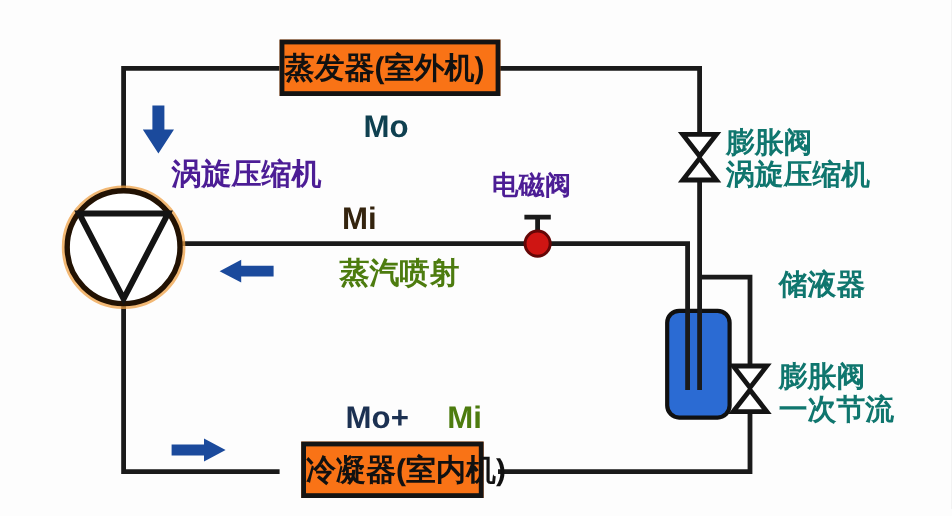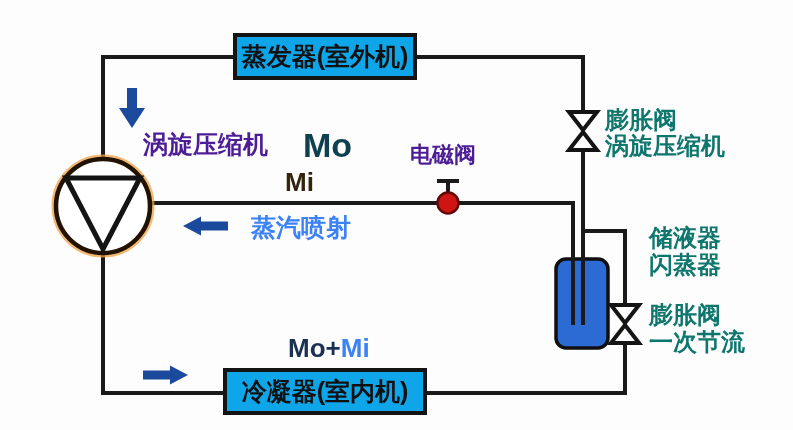--- a/index.html
+++ b/index.html
@@ -2,30 +2,30 @@
 <html><head>
 <meta charset="utf-8">
 <style>
   html,body{margin:0;padding:0;background:#e9e9e9;}
   #stage{
     position:relative;width:793px;height:430px;background:#fdfdfd;
     overflow:hidden;font-family:"Liberation Sans","DejaVu Sans",sans-serif;
   }
   #pipes{position:absolute;left:0;top:0;}
   .box{
-    position:absolute;background:#0ea5e9;border:4px solid #141414;
-    display:flex;align-items:center;justify-content:center;
+    position:absolute;background:#f97316;border:4px solid #141414;
+    display:flex;align-items:center;
     font-weight:bold;font-size:25px;color:#111;letter-spacing:0px;
     box-sizing:border-box;z-index:3;white-space:nowrap;
   }
   .lbl{position:absolute;font-weight:bold;white-space:nowrap;z-index:4;}
   .lbl-black{color:#4c1d95;}
   .lbl-teal{color:#0f4050;}
   .lbl-brown{color:#34240e;}
-  .lbl-orange{color:#3b82f6;}
+  .lbl-orange{color:#4d7c0f;margin-left:32px;}
   .lbl-navy{color:#1c3152;}
   .two-line{font-size:24px;line-height:26px;color:#0f766e;}
 </style>
 </head>
 <body>
 
 <div id="stage">
 
   <svg id="pipes" width="793" height="430" viewBox="0 0 793 430">
 
@@ -66,42 +66,41 @@
       <path d="M127 88 h10 v20 h8 L132 128 L119 108 h8 Z" fill="#1b4a9c"></path>
       <path d="M183 226 l18 -9.5 v5 h27 v9 h-27 v5 Z" fill="#1b4a9c"></path>
       <path d="M188 375 l-18 -9.5 v5 h-27 v9 h27 v5 Z" fill="#1b4a9c"></path>
     </g>
   </svg>
 
   <div class="box" style="left:233px;top:33px;width:184px;height:47px;">
     <span>蒸发器(室外机)</span>
   </div>
 
-  <div class="box" style="left:223px;top:368px;width:204px;height:47px;">
+  <div class="box" style="left:251px;top:368px;width:152px;height:47px;">
     <span>冷凝器(室内机)</span>
   </div>
 
-  <div class="lbl lbl-teal" style="left:303px;top:90px;font-size:34px;margin-top:36px;">Mo</div>
+  <div class="lbl lbl-teal" style="left:303px;top:90px;font-size:26px;">Mo</div>
 
   <div class="lbl lbl-black" style="left:143px;top:128px;font-size:25px;">涡旋压缩机</div>
 
   <div class="lbl lbl-brown" style="left:285px;top:167px;font-size:26px;">Mi</div>
 
   <div class="lbl lbl-orange" style="left:251px;top:211px;font-size:25px;">蒸汽喷射</div>
 
   <div class="lbl lbl-black" style="left:410px;top:140px;font-size:22px;">电磁阀</div>
 
   <div class="lbl two-line" style="left:605px;top:107px;">
     <div>膨胀阀</div>
     <div>涡旋压缩机</div>
   </div>
 
   <div class="lbl two-line" style="left:649px;top:224px;line-height:27px;">
     <div>储液器</div>
-    <div>闪蒸器</div>
   </div>
 
   <div class="lbl two-line" style="left:649px;top:301px;line-height:27px;">
     <div>膨胀阀</div>
     <div>一次节流</div>
   </div>
 
   <div class="lbl" style="left:288px;top:333px;font-size:26px;">
     <span class="lbl-navy">Mo+</span><span class="lbl-orange">Mi</span>
   </div>

